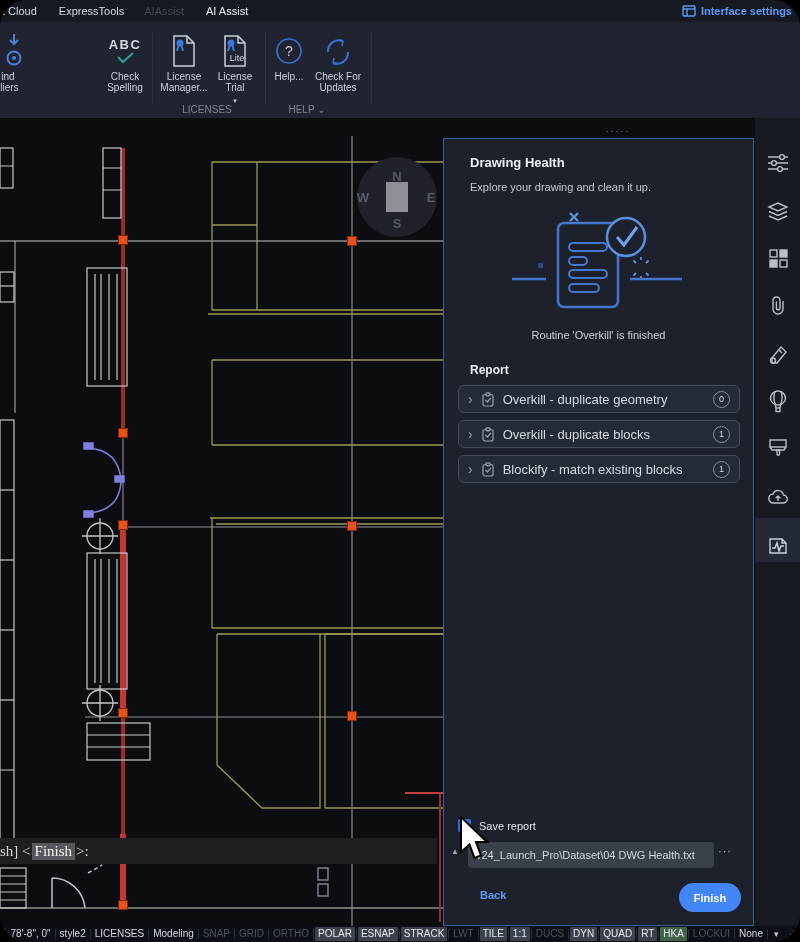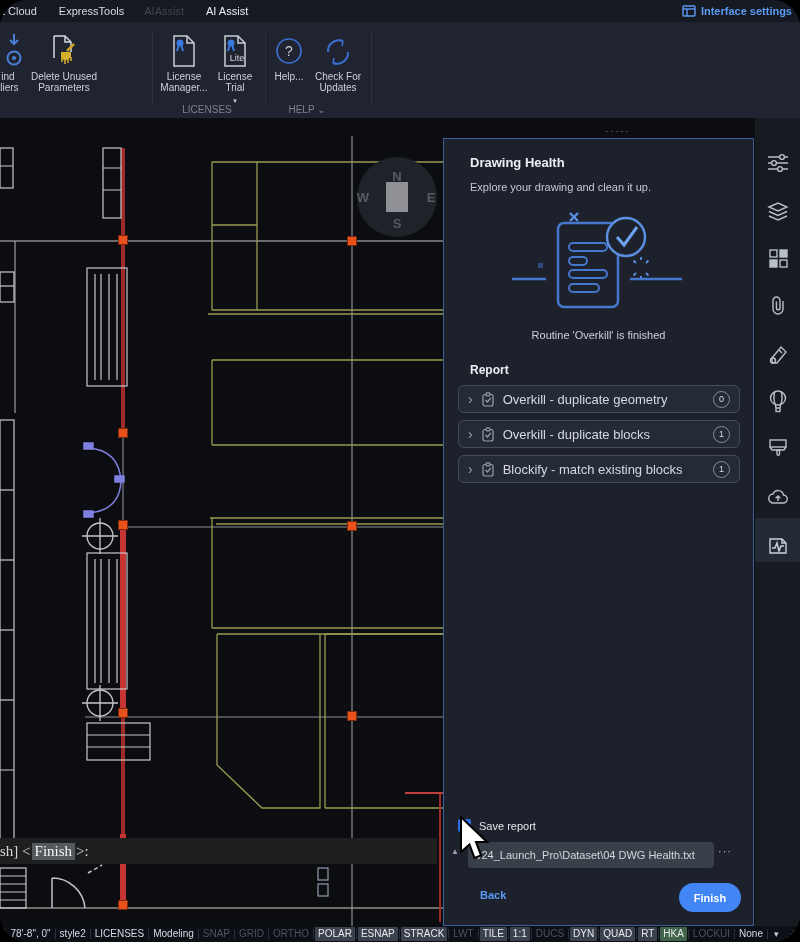--- a/index.html
+++ b/index.html
@@ -99,35 +99,31 @@
         <svg width="30" height="36" viewBox="0 0 30 36" fill="none">
           <path d="M21,2 V12 M17,8 l4,4 4,-4" stroke="#4a80d8" stroke-width="2"></path>
           <circle cx="21" cy="26" r="6.5" stroke="#4a80d8" stroke-width="2"></circle>
           <circle cx="21" cy="26" r="2" fill="#4a80d8"></circle>
         </svg>
       </span>
       <div>ind</div>
       <div>tliers</div>
     </div>
 
-    <div class="rbtn" style="left:26px;width:76px">
-      <span class="ric">
-        <svg width="34" height="34" viewBox="0 0 34 34" fill="none">
-          <path d="M7,2 h11 l6,6 v10" stroke="#d5d9df" stroke-width="1.5"></path>
-          <path d="M7,2 v22" stroke="#d5d9df" stroke-width="1.5"></path>
-          <path d="M18,2 v6 h6" stroke="#d5d9df" stroke-width="1.5"></path>
-          <path d="M20,17 l7,-7" stroke="#c9a227" stroke-width="2.5"></path>
-          <path d="M14,18 h10 v4 c0,4 -10,6 -10,1 z" fill="#d4b02a"></path>
-          <path d="M15,24 v4 M18,24 v6 M21,24 v5 M24,23 v4" stroke="#d4b02a" stroke-width="1.6"></path>
-        </svg>
-      </span>
-      <div>Delete Unused</div>
-      <div>Parameters</div>
-    </div>
-
+
+    <div class="rbtn" style="left:99px;width:52px">
+      <span class="ric">
+        <svg width="42" height="34" viewBox="0 0 42 34" fill="none">
+          <text x="21" y="15" text-anchor="middle" font-family="Liberation Sans,sans-serif" font-size="13" font-weight="bold" letter-spacing="1.5" fill="#d5d9df">ABC</text>
+          <path d="M14,23 l5,5 l10,-9" stroke="#2f9e96" stroke-width="2"></path>
+        </svg>
+      </span>
+      <div>Check</div>
+      <div>Spelling</div>
+    </div>
 
     <div class="rsep" style="left:152px"></div>
 
     <div class="rbtn" style="left:153px;width:62px">
       <span class="ric">
         <svg width="30" height="34" viewBox="0 0 30 34" fill="none">
           <path d="M5,2 h13 l7,7 v23 h-20 z" stroke="#c9ced6" stroke-width="1.5"></path>
           <path d="M18,2 v7 h7" stroke="#c9ced6" stroke-width="1.5"></path>
           <circle cx="11" cy="9" r="3.5" fill="#3a7ae0"></circle>
           <path d="M9.5,12 l-1.5,5 M12.5,12 l1.5,5" stroke="#3a7ae0" stroke-width="2"></path>

